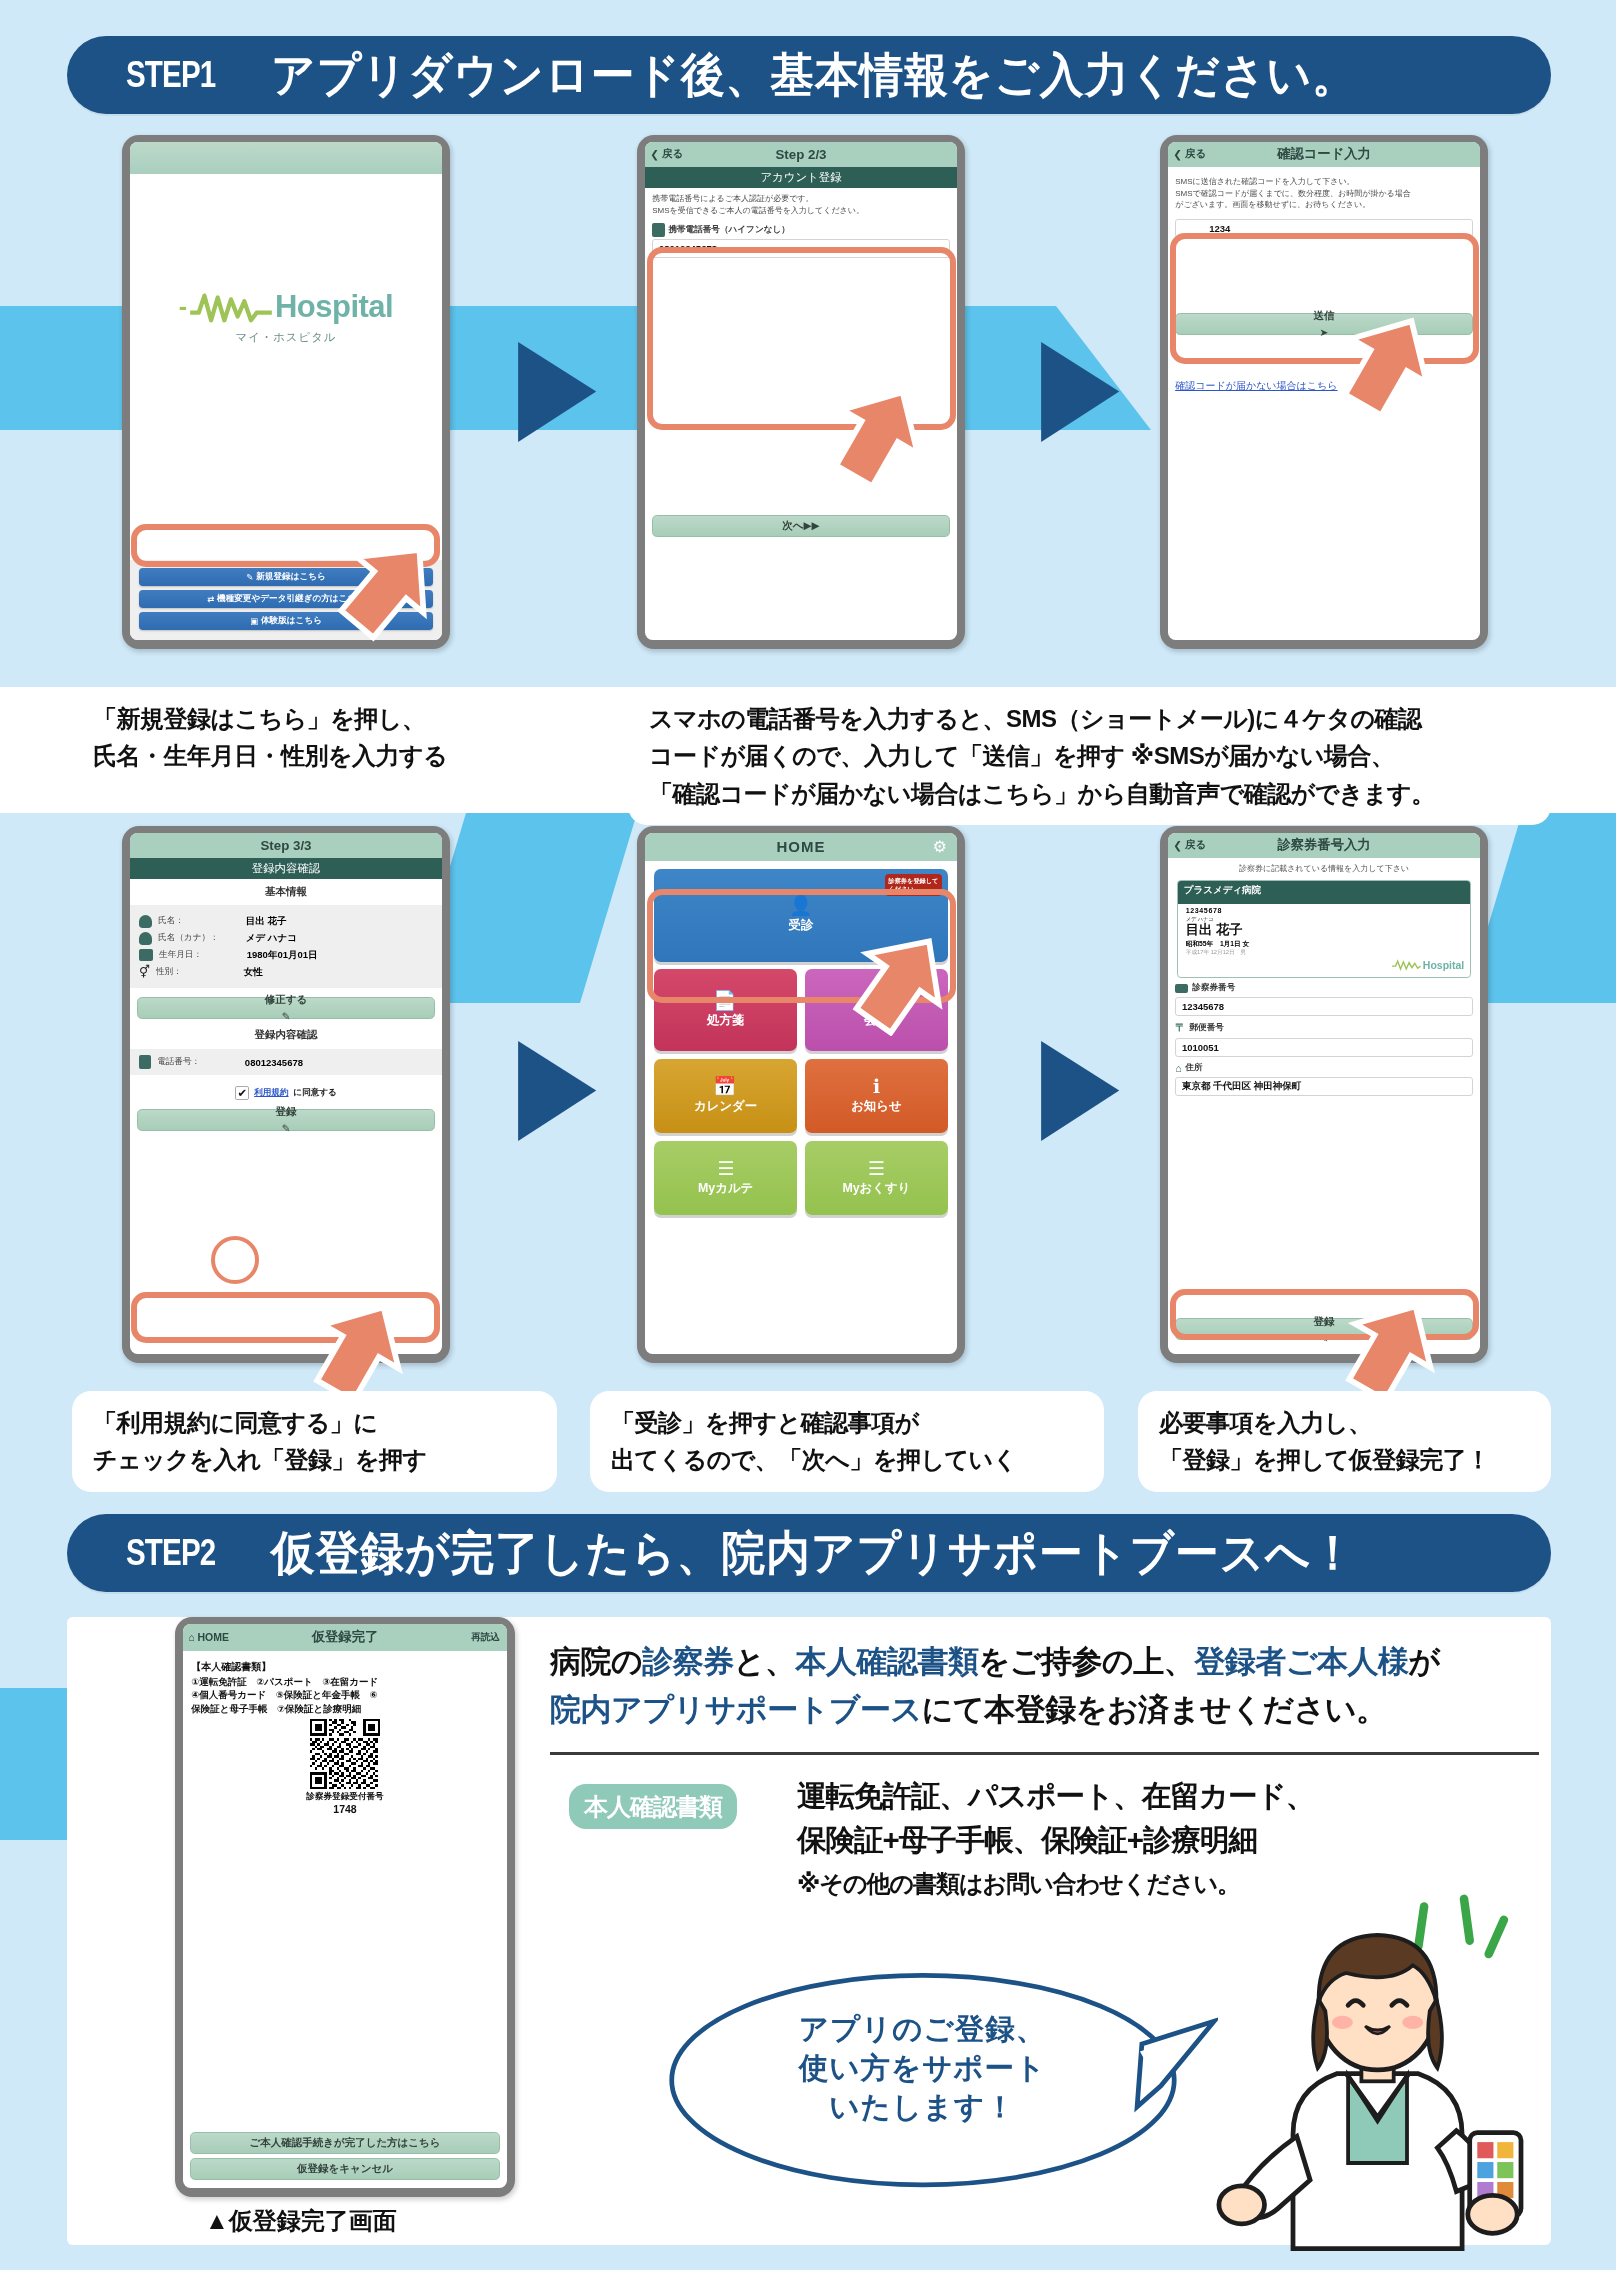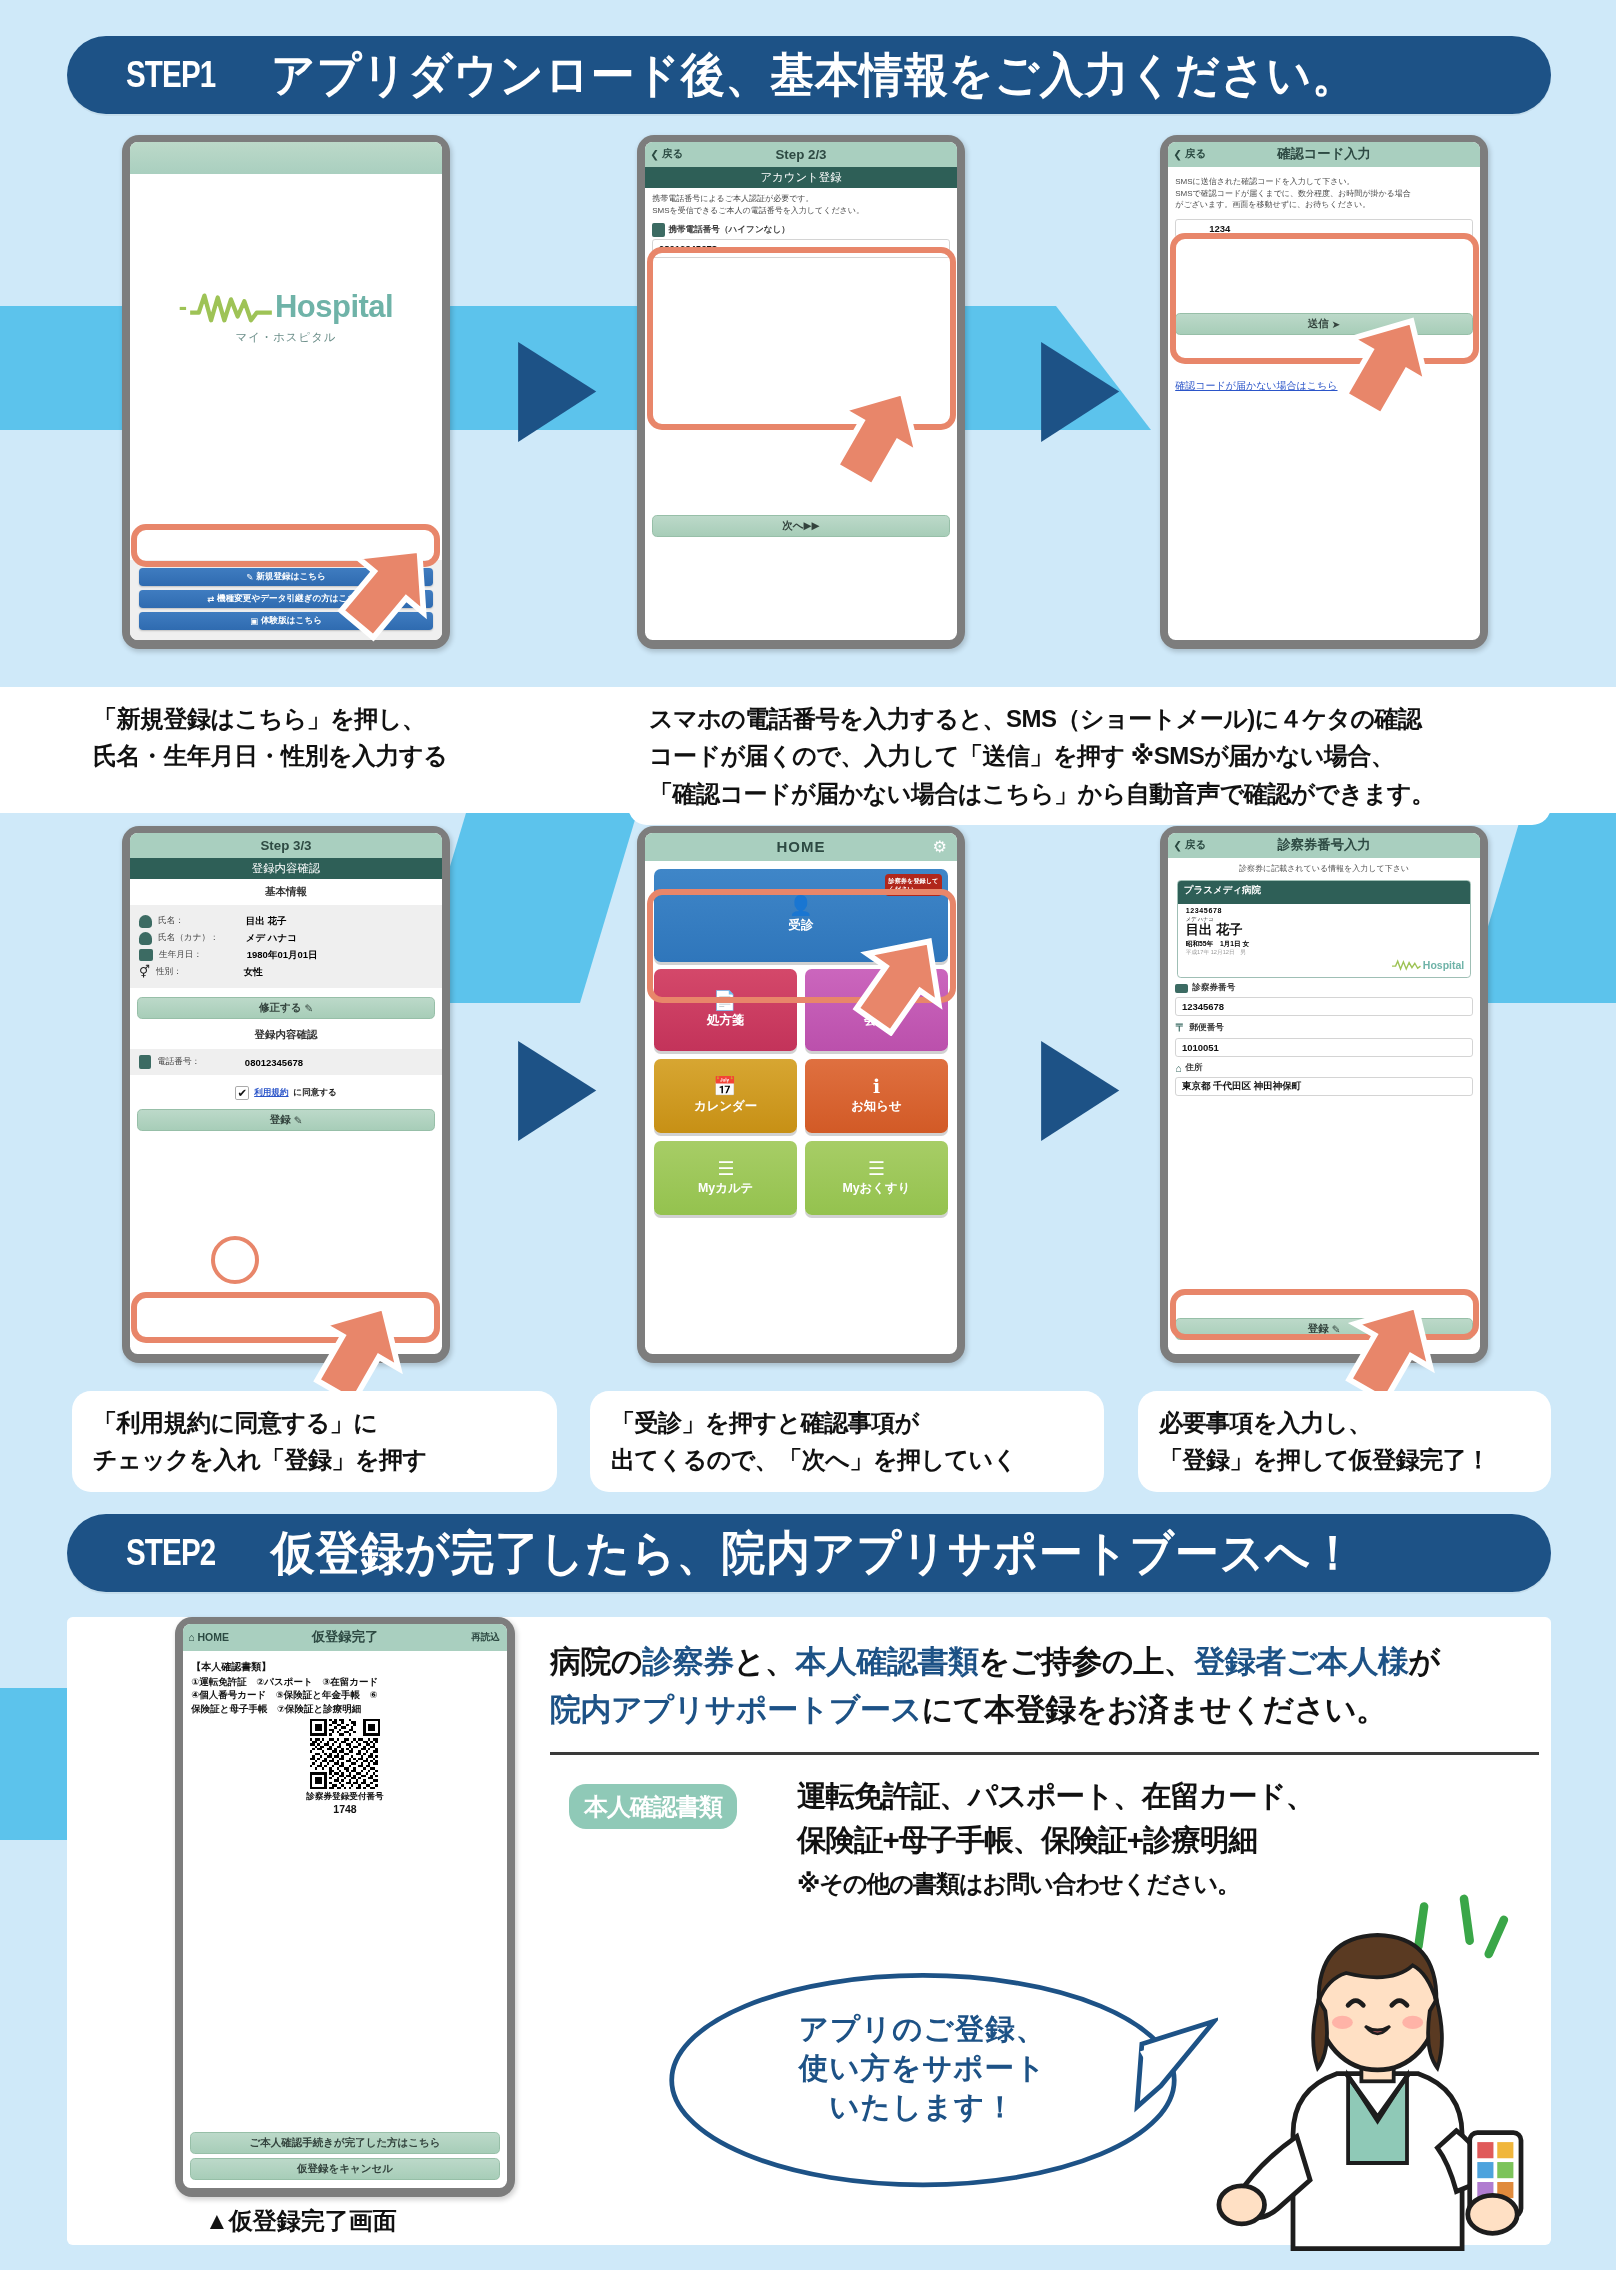--- a/index.html
+++ b/index.html
@@ -60,21 +60,21 @@
                  color:#3b3b3b; padding:4.8px 7.6px 2.9px 7.6px; font-weight:bold; }
   .input-box {
     margin:0 7.6px; background:#fff; border:1px solid #d4d4d4;
     border-radius:2.9px; height:19px; display:flex; align-items:center;
     padding:0 5.7px; font-size:9.5px; color:#111; font-weight:bold;
   }
   .green-btn {
     background:linear-gradient(#bcd9c9,#a7cdb8); border:1px solid #97bfa8;
     border-radius:4.8px; height:22px; display:flex; align-items:center;
     justify-content:center; font-size:10.5px; color:#33433d; font-weight:bold;
-    margin:0 7.6px; gap:2.9px;
+    margin:0 7.6px; gap:2.9px;flex-direction:column;
   }
   .blue-btn {
     background:linear-gradient(#3f7cc0,#2f6bb0); border-radius:3.8px;
     height:18px; display:flex; align-items:center; justify-content:center;
     font-size:8.6px; color:#fff; margin:0 5.7px 3.8px 5.7px; gap:2.9px; font-weight:bold;
     box-shadow:0 1px 1.9px rgba(0,0,0,.2);
   }
   .link-note { font-size:10px; color:#2b55c9; text-decoration:underline;
                padding:9.5px 7.6px; }
 

